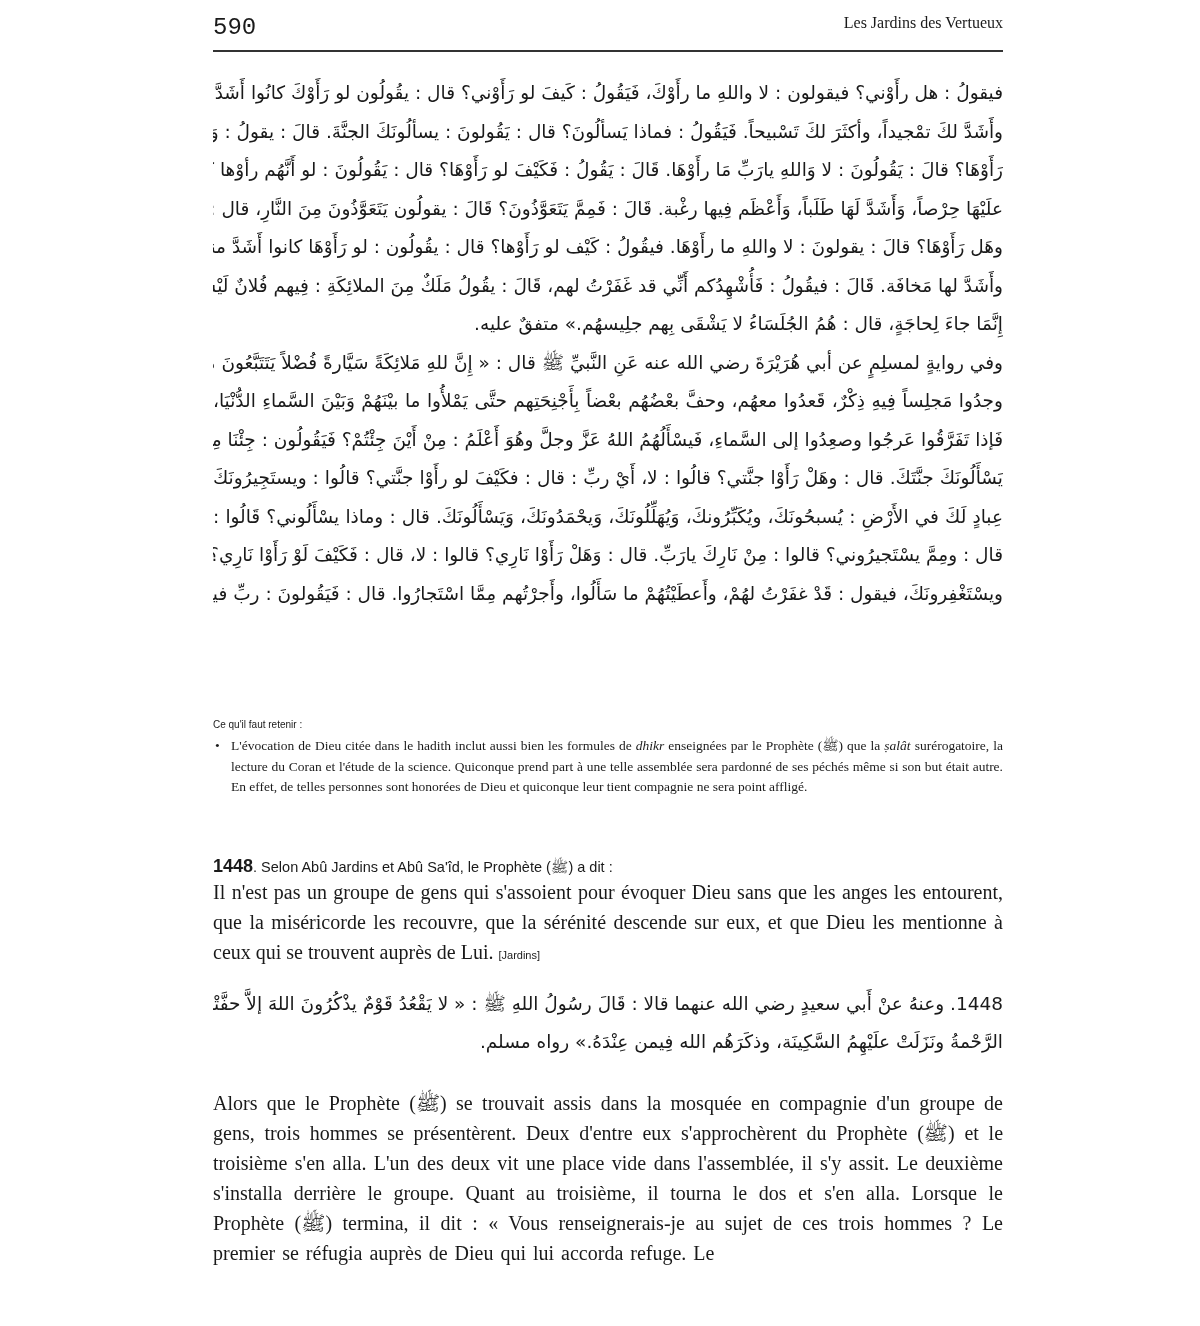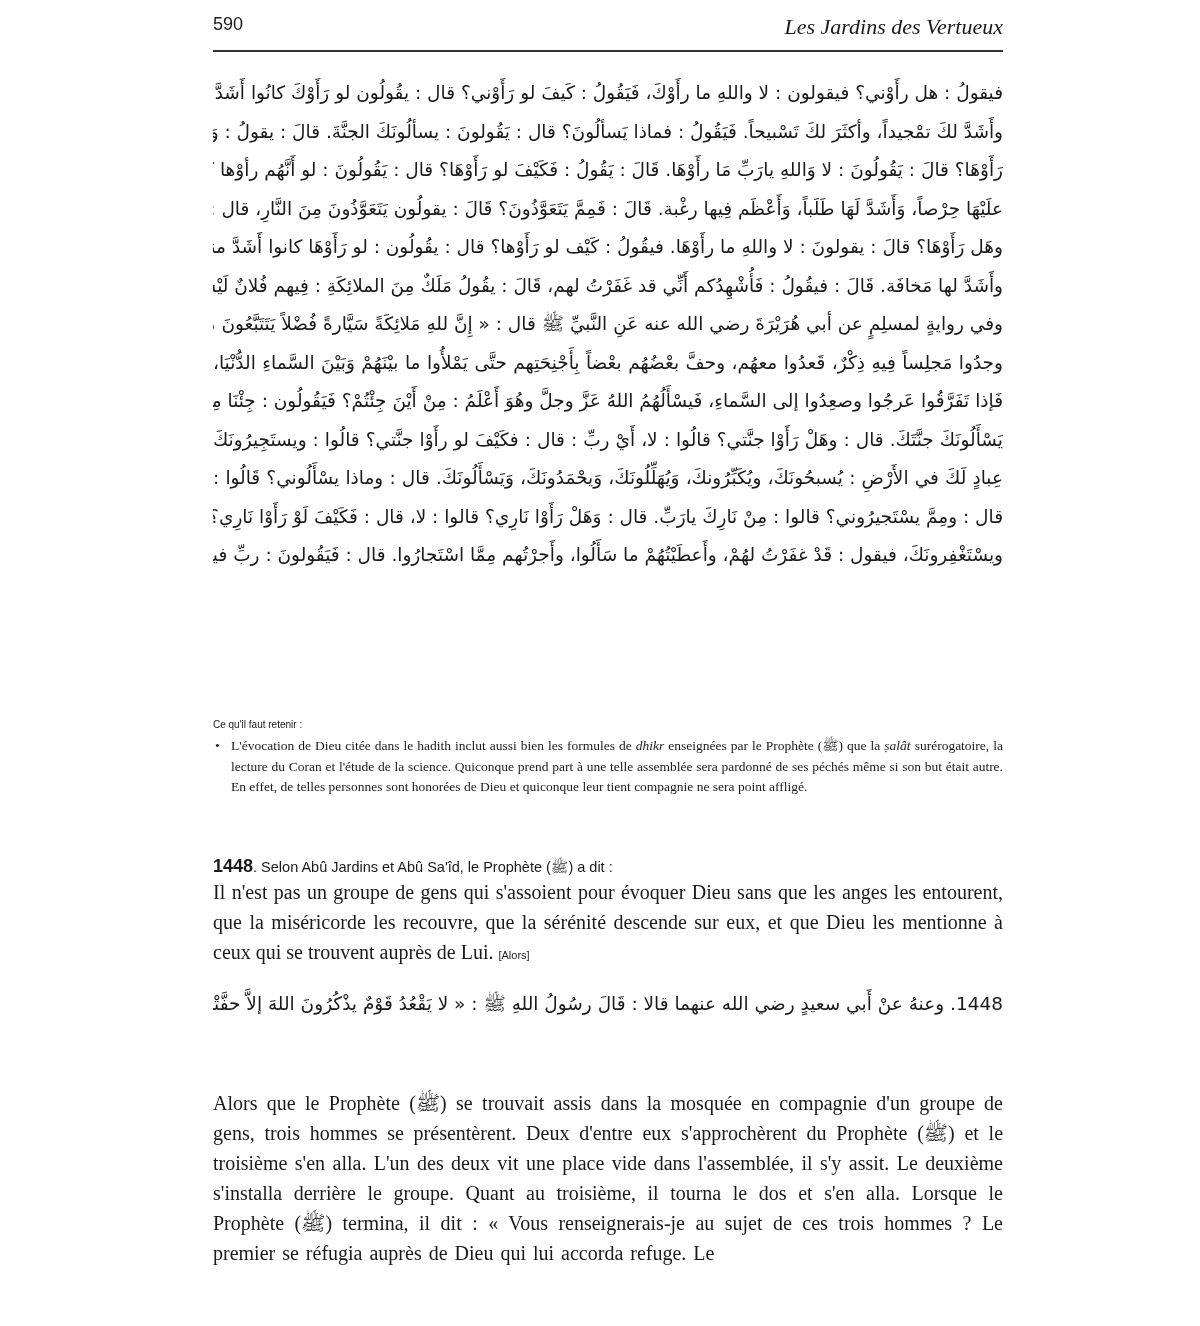--- a/index.html
+++ b/index.html
@@ -1,21 +1,21 @@
 <!DOCTYPE html>
 <html><head>
 <meta charset="utf-8">
 <style>
   html, body { margin: 0; padding: 0; background: #ffffff; }
   body { width: 1200px; height: 1326px; position: relative; overflow: hidden; color: #1a1a1a; }
   .page { position: absolute; left: 213px; top: 0; width: 790px; }
 
   .running-head { position: absolute; left: 0; top: 8px; width: 790px; height: 34px; }
-  .page-number { position: absolute; left: 0; top: 6px; font-family: Liberation Sans, sans-serif; font-size: 18px; }
-  .book-title { position: absolute; right: 0; top: 6px; font-family: "Liberation Serif", serif; font-style: italic; font-size: 22px; }
+  .page-number { position: absolute; left: 0; top: 6px; font-family: Liberation Mono, monospace; font-size: 24px; }
+  .book-title { position: absolute; right: 0; top: 6px; font-family: "Liberation Serif", serif; font-size: 16px; }
   .head-rule { position: absolute; left: 0; top: 42px; width: 790px; height: 2px; background: #333; }
 
   .arabic { font-family: "DejaVu Sans", sans-serif; direction: rtl; text-align: justify; text-align-last: right; unicode-bidi: plaintext; }
   .arabic-block { position: absolute; left: 0; width: 790px; font-size: 18.5px; line-height: 38.5px; }
   .arabic-line { display: block; white-space: nowrap; overflow: hidden; text-align: justify; text-align-last: justify; }
   .arabic-line.last { text-align-last: right; }
 
   .retain { position: absolute; left: 0; top: 716px; width: 790px; }
   .retain-title { font-family: "Liberation Sans", sans-serif; font-size: 10px; line-height: 18px; }
   .retain-item { position: relative; padding-left: 18px; font-family: "Liberation Serif", serif; font-size: 13.5px; line-height: 20.5px; text-align: justify; margin-top: 2px; }
@@ -42,20 +42,21 @@
     <div class="head-rule"></div>
   </div>
 
   <div class="arabic arabic-block" style="top:74px;">
     <span class="arabic-line">فيقولُ : هل رأَوْني؟ فيقولون : لا واللهِ ما رأَوْكَ، فَيَقُولُ : كَيفَ لو رَأَوْني؟ قال : يقُولُون لو رَأَوْكَ كانُوا أَشَدَّ لكَ عِبادَةً،</span>
     <span class="arabic-line">وأَشَدَّ لكَ تمْجيداً، وأكثَرَ لكَ تَسْبيحاً. فَيَقُولُ : فماذا يَسألُونَ؟ قال : يَقُولونَ : يسألُونَكَ الجنَّةَ. قالَ : يقولُ : وَهل</span>
     <span class="arabic-line">رَأَوْهَا؟ قالَ : يَقُولُونَ : لا وَاللهِ يارَبِّ مَا رأَوْهَا. قَالَ : يَقُولُ : فَكَيْفَ لو رَأَوْهَا؟ قال : يَقُولُونَ : لو أَنَّهُم رأوْها كَانُوا أَشَدَّ</span>
     <span class="arabic-line">علَيْهَا حِرْصاً، وَأَشَدَّ لَهَا طَلَباً، وَأَعْظَم فِيها رغْبة. قَالَ : فَمِمَّ يَتَعَوَّذُونَ؟ قَالَ : يقولُون يَتَعَوَّذُونَ مِنَ النَّارِ، قال : فَيَقُولُ :</span>
     <span class="arabic-line">وهَل رَأَوْهَا؟ قالَ : يقولونَ : لا واللهِ ما رأَوْهَا. فيقُولُ : كَيْف لو رَأَوْها؟ قال : يقُولُون : لو رَأَوْهَا كانوا أَشَدَّ منها فِراراً،</span>
     <span class="arabic-line">وأَشَدَّ لها مَخافَة. قَالَ : فيقُولُ : فَأُشْهِدُكم أَنِّي قد غَفَرْتُ لهم، قَالَ : يقُولُ مَلَكٌ مِنَ الملائِكَةِ : فِيهم فُلانٌ لَيْس مِنهم،</span>
+    <span class="arabic-line last">إِنَّمَا جاءَ لِحاجَةٍ، قال : هُمُ الجُلَسَاءُ لا يَشْقَى بِهم جلِيسهُم.» متفقٌ عليه.</span>
     <span class="arabic-line">وفي روايةٍ لمسلِمٍ عن أبي هُرَيْرَةَ رضي الله عنه عَنِ النَّبيِّ ﷺ قال : « إِنَّ للهِ مَلائِكَةً سَيَّارةً فُضْلاً يَتَتَبَّعُونَ مجالِس الذِّكرِ، فَإذا</span>
     <span class="arabic-line">وجدُوا مَجلِساً فِيهِ ذِكْرٌ، قَعدُوا معهُم، وحفَّ بعْضُهُم بعْضاً بِأَجْنِحَتِهم حتَّى يَمْلأُوا ما بيْنَهُمْ وَبَيْنَ السَّماءِ الدُّنْيَا،</span>
     <span class="arabic-line">فَإذا تَفَرَّقُوا عَرجُوا وصعِدُوا إلى السَّماءِ، فَيسْأَلُهُمُ اللهُ عَزَّ وجلَّ وهُوَ أَعْلَمُ : مِنْ أَيْنَ جِئْتُمْ؟ فَيَقُولُون : جِئْنَا مِنْ عِندِ</span>
     <span class="arabic-line">يَسْأَلُونَكَ جنَّتَكَ. قال : وهَلْ رَأَوْا جنَّتي؟ قالُوا : لا، أَيْ ربِّ : قال : فكَيْفَ لو رأَوْا جنَّتي؟ قالُوا : ويستَجِيرُونَكَ</span>
     <span class="arabic-line">عِبادٍ لَكَ في الأَرْضِ : يُسبحُونَكَ، ويُكَبِّرُونكَ، وَيُهَلِّلُونَكَ، وَيحْمَدُونَكَ، وَيَسْأَلُونَكَ. قال : وماذا يسْأَلُوني؟ قَالُوا :</span>
     <span class="arabic-line">قال : ومِمَّ يسْتَجيرُوني؟ قالوا : مِنْ نَارِكَ يارَبِّ. قال : وَهَلْ رَأَوْا نَارِي؟ قالوا : لا، قال : فَكَيْفَ لَوْ رَأَوْا نَارِي؟ قَالُوا :</span>
     <span class="arabic-line">ويسْتَغْفِرونَكَ، فيقول : قَدْ غفَرْتُ لهُمْ، وأَعطَيْتُهُمْ ما سَأَلُوا، وأَجرْتُهم مِمَّا اسْتَجارُوا. قال : فَيَقُولونَ : ربِّ فيهمْ فُلانٌ</span>
   </div>
 
   <div class="retain">
@@ -65,26 +66,27 @@
       <span>L'évocation de Dieu citée dans le hadith inclut aussi bien les formules de </span><i>dhikr</i><span> enseignées par le Prophète (ﷺ) que la </span><i>ṣalât</i><span> surérogatoire, la lecture du Coran et l'étude de la science. Quiconque prend part à une telle assemblée sera pardonné de ses péchés même si son but était autre. En effet, de telles personnes sont honorées de Dieu et quiconque leur tient compagnie ne sera point affligé.</span>
     </div>
   </div>
 
   <div class="h1448">
     <div class="hadith-head">
       <span class="hadith-num">1448</span><span>. Selon Abû Jardins et Abû Sa'îd, le Prophète (ﷺ) a dit :</span>
     </div>
     <div class="hadith-text">
       <span>Il n'est pas un groupe de gens qui s'assoient pour évoquer Dieu sans que les anges les entourent, que la miséricorde les recouvre, que la sérénité descende sur eux, et que Dieu les mentionne à ceux qui se trouvent auprès de Lui.</span>
-      <span class="source">[Alors]</span>
+      <span class="source">[Jardins]</span>
     </div>
   </div>
 
   <div class="arabic a1448">
     <span class="arabic-line">1448. وعنهُ عنْ أَبي سعيدٍ رضي الله عنهما قالا : قَالَ رسُولُ اللهِ ﷺ : « لا يَقْعُدُ قَوْمٌ يذْكُرُونَ اللهَ إلاَّ حفَّتْهُمُ الملائِكَة، وغشِيتهُمُ</span>
+    <span class="arabic-line last">الرَّحْمةُ ونَزَلَتْ علَيْهِمُ السَّكِينَة، وذكَرَهُم الله فِيمن عِنْدَهُ.» رواه مسلم.</span>
   </div>
 
   <div class="h1449">
     <div class="hadith-text">
       <span>Alors que le Prophète (ﷺ) se trouvait assis dans la mosquée en compagnie d'un groupe de gens, trois hommes se présentèrent. Deux d'entre eux s'approchèrent du Prophète (ﷺ) et le troisième s'en alla. L'un des deux vit une place vide dans l'assemblée, il s'y assit. Le deuxième s'installa derrière le groupe. Quant au troisième, il tourna le dos et s'en alla. Lorsque le Prophète (ﷺ) termina, il dit : « Vous renseignerais-je au sujet de ces trois hommes ? Le premier se réfugia auprès de Dieu qui lui accorda refuge. Le</span>
     </div>
   </div>
 
 </div>
 

